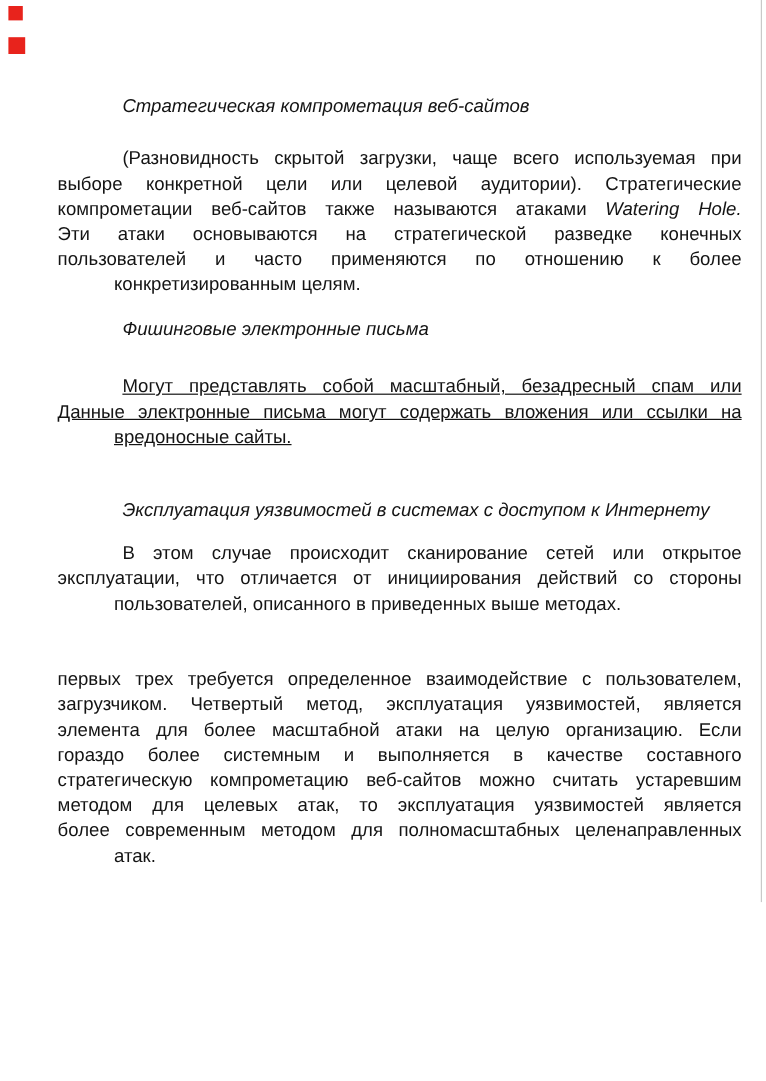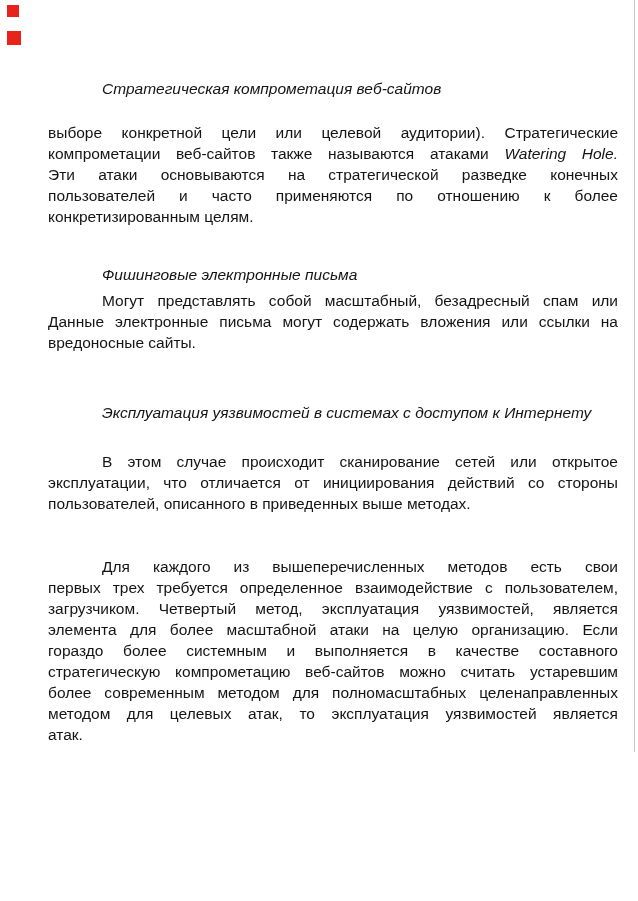--- a/index.html
+++ b/index.html
@@ -32,75 +32,75 @@
   .section {
     position: absolute;
     left: 48px;
     width: 570px;
     font-size: 15.5px;
     line-height: 21px;
   }
   #s0 { top: 78px; }
   #s1 { top: 122px; }
   #s2 { top: 264px; }
-  #s3 { top: 290px; }
-  #s4 { top: 402px; }
+  #s3 { top: 312px; text-decoration: underline; }
+  #s4 { top: 415px; }
   #s5 { top: 451px; }
   #s6 { top: 556px; }
 
   .heading {
     font-style: italic;
     text-indent: 54px;
     height: 21px;
     white-space: nowrap;
   }
   .line {
     height: 21px;
     text-align: justify;
     text-align-last: justify;
     text-justify: inter-word;
   }
   .line.first { text-indent: 54px; }
-  .line.last  { text-align-last: left; }
+  .line.last  { text-align-last: left; margin-left: 47px; }
   .it { font-style: italic; }
 </style>
 </head>
 <body>
 
 <div class="page" style="--page-bg: #ffffff; --text-color: #141414; --edge-color: #c9c9c9; --marker-color: #e8231c;">
   <div class="edge-line"></div>
   <div class="marker" id="m0"></div>
   <div class="marker" id="m1"></div>
   <div class="marker" id="m2"></div>
   <div id="doc">
       <div id="s0" class="section heading">Стратегическая компрометация веб-сайтов</div>
       <div id="s1" class="section paragraph">
+        <div class="line first">(Разновидность скрытой загрузки, чаще всего используемая при</div>
         <div class="line">выборе конкретной цели или целевой аудитории). Стратегические</div>
         <div class="line"><span class="">компрометации веб-сайтов также называются атаками </span><span class="it">Watering Hole.</span></div>
         <div class="line">Эти атаки основываются на стратегической разведке конечных</div>
         <div class="line">пользователей и часто применяются по отношению к более</div>
         <div class="line last">конкретизированным целям.</div>
       </div>
       <div id="s2" class="section heading">Фишинговые электронные письма</div>
       <div id="s3" class="section paragraph">
         <div class="line first">Могут представлять собой масштабный, безадресный спам или</div>
         <div class="line">Данные электронные письма могут содержать вложения или ссылки на</div>
         <div class="line last">вредоносные сайты.</div>
       </div>
       <div id="s4" class="section heading">Эксплуатация уязвимостей в системах с доступом к Интернету</div>
       <div id="s5" class="section paragraph">
         <div class="line first">В этом случае происходит сканирование сетей или открытое</div>
         <div class="line">эксплуатации, что отличается от инициирования действий со стороны</div>
         <div class="line last">пользователей, описанного в приведенных выше методах.</div>
       </div>
       <div id="s6" class="section paragraph">
-        <div class="line first">Для каждого из вышеперечисленных методов есть свои</div>
         <div class="line">первых трех требуется определенное взаимодействие с пользователем,</div>
         <div class="line">загрузчиком. Четвертый метод, эксплуатация уязвимостей, является</div>
         <div class="line">элемента для более масштабной атаки на целую организацию. Если</div>
         <div class="line">гораздо более системным и выполняется в качестве составного</div>
         <div class="line">стратегическую компрометацию веб-сайтов можно считать устаревшим</div>
+        <div class="line">методом для целевых атак, то эксплуатация уязвимостей является</div>
         <div class="line">более современным методом для полномасштабных целенаправленных</div>
-        <div class="line">методом для целевых атак, то эксплуатация уязвимостей является</div>
         <div class="line last">атак.</div>
       </div>
     </div>
 </div>
 
 </body></html>

